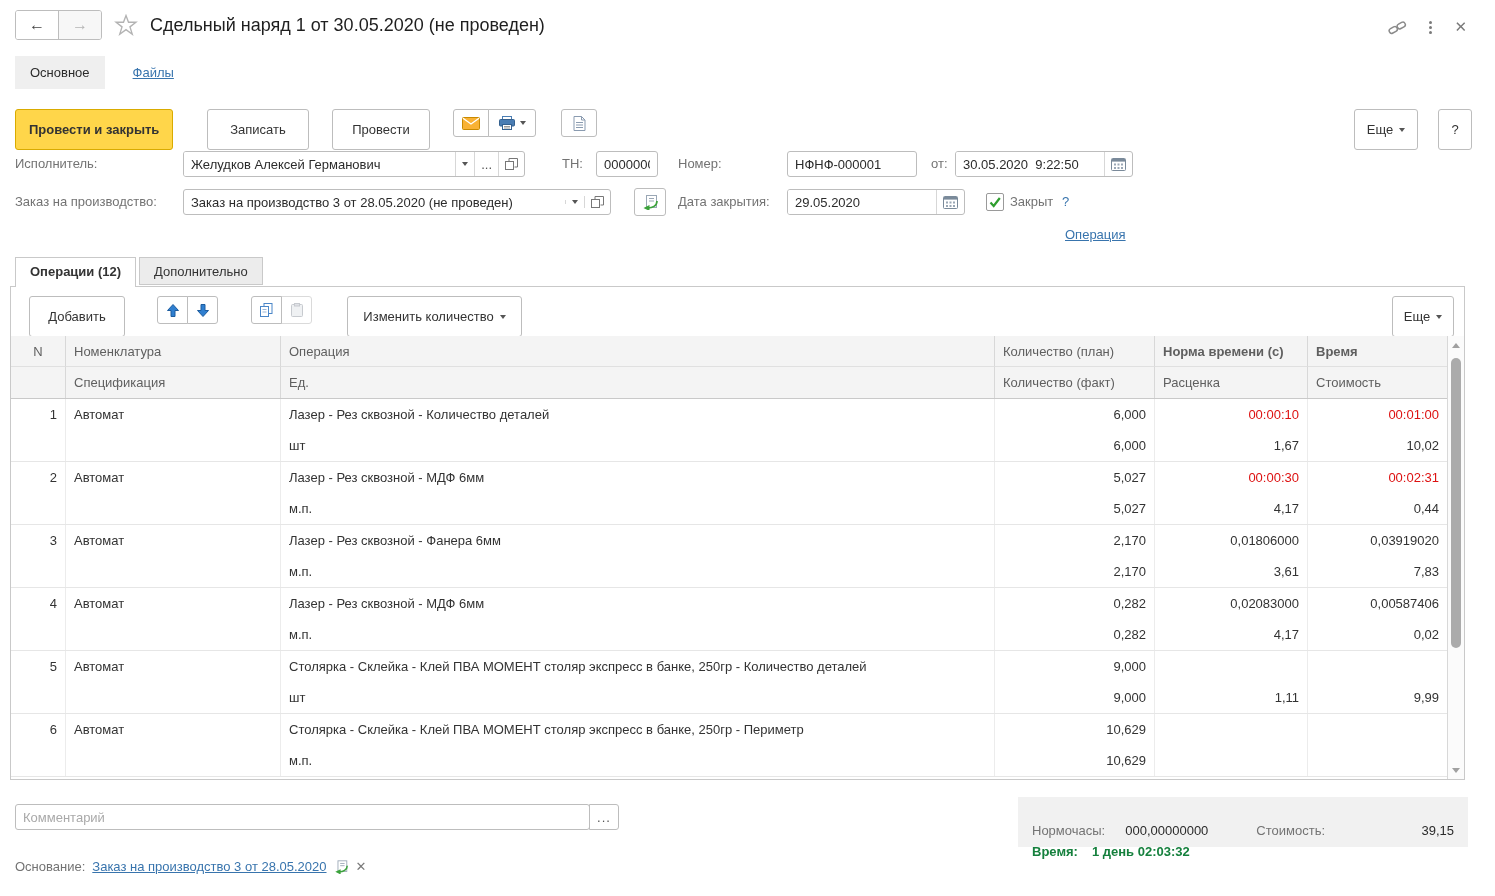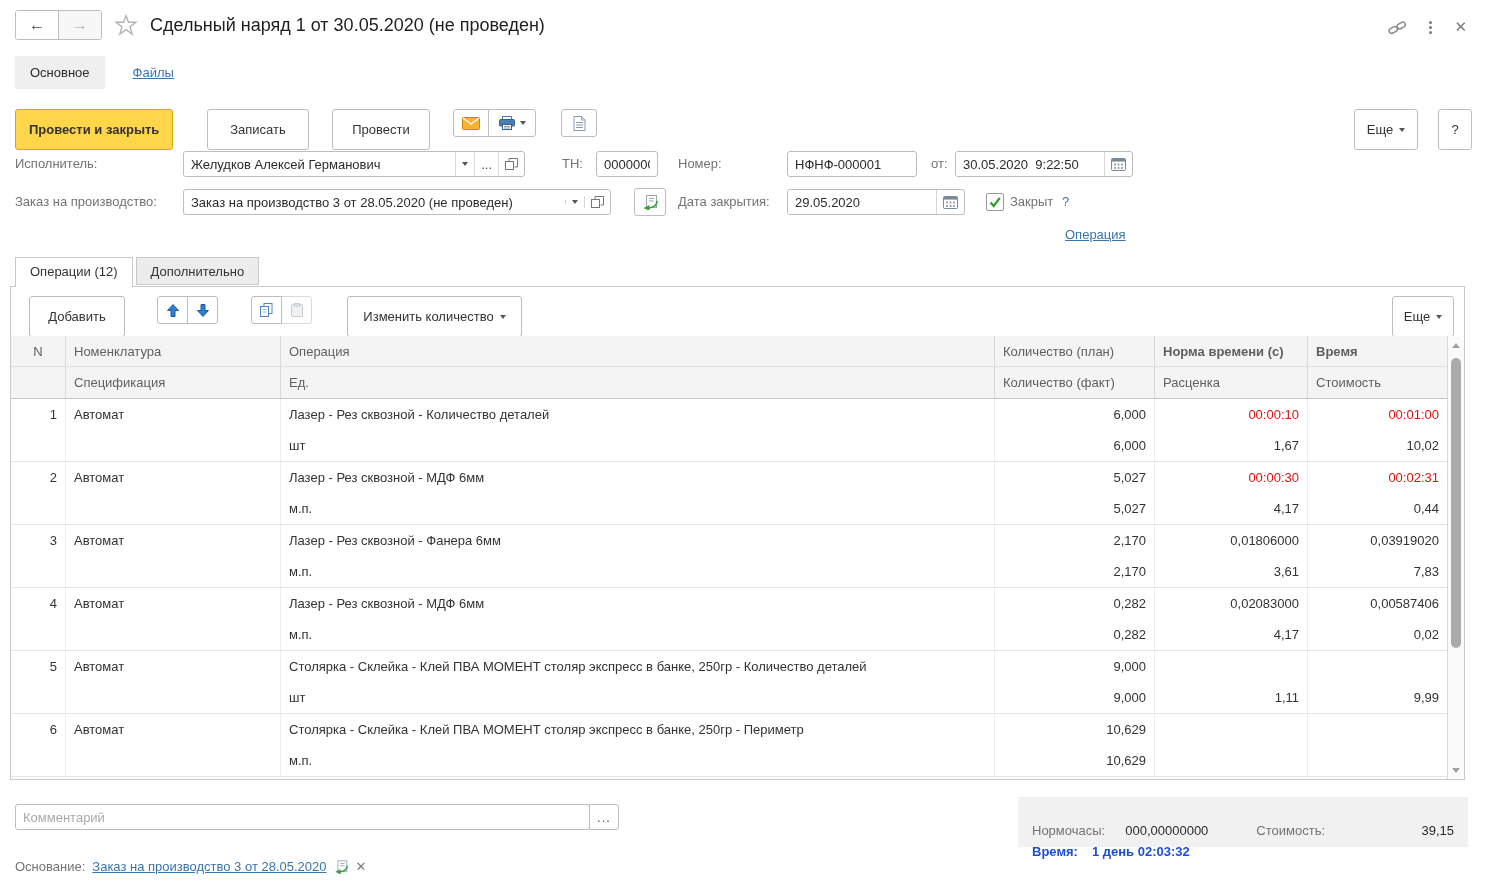--- a/index.html
+++ b/index.html
@@ -48,35 +48,35 @@
   .plain{height:26px;border:1px solid #bdbdbd;border-radius:3px;box-sizing:border-box;
          padding:0 7px;font:inherit;color:#2b2b2b;outline:none;}
   .chk{width:16px;height:16px;border:1px solid #9a9a9a;border-radius:2px;background:#fff;
        display:inline-flex;align-items:center;justify-content:center;cursor:pointer;}
   .help-q{color:#2e9d9d;color:#3874ad;cursor:pointer;}
 
   
   .tabstrip{display:flex;z-index:2;}
   .tab{height:28px;line-height:28px;padding:0 14px;border:1px solid #c9c9c9;background:#ececec;
        margin-right:3px;cursor:pointer;box-sizing:border-box;color:#333;}
-  .tab.active{background:#fff;height:30px;border-bottom:none;font-weight:normal;}
+  .tab.active{background:#fff;height:30px;border-bottom:none;font-weight:bold;}
   .panel{border:1px solid #c9c9c9;background:#fff;box-sizing:border-box;z-index:1;}
 
   
   .grid{position:absolute;left:0;top:49px;width:1436px;}
   .grow{display:grid;grid-template-columns:55px 215px 714px 160px 153px 139px;}
   .gcell{height:31px;line-height:31px;padding:0 8px;white-space:nowrap;overflow:hidden;
          box-sizing:border-box;border-right:1px solid #ececec;}
   .ghead .gcell{background:#f4f4f4;color:#5f5f5f;border-right:1px solid #d8d8d8;}
   .ghead .line1 .gcell{border-bottom:1px solid #e0e0e0;}
   .ghead{border-bottom:1px solid #c9c9c9;}
   .num{text-align:right;}
   .trow{border-bottom:1px solid #e6e6e6;}
   .red{color:#dd1111;}
-  .redb{color:#1d4ed8;font-weight:bold;}
+  .redb{color:#15803d;font-weight:bold;}
   .gcell:last-child{border-right:none;}
 
   
   .vscroll{position:absolute;right:0;top:49px;bottom:0;width:17px;border-left:1px solid #d8d8d8;
            background:#fbfbfb;box-sizing:border-box;}
   .sarrow{position:absolute;left:0;width:16px;height:14px;display:flex;align-items:center;justify-content:center;cursor:pointer;}
   .tri-up{width:0;height:0;border-left:4px solid transparent;border-right:4px solid transparent;border-bottom:5px solid #a0a0a0;}
   .tri-dn{width:0;height:0;border-left:4px solid transparent;border-right:4px solid transparent;border-top:5px solid #a0a0a0;}
   .thumb{position:absolute;left:3px;width:10px;border-radius:5px;background:#ababab;cursor:grab;}
 

